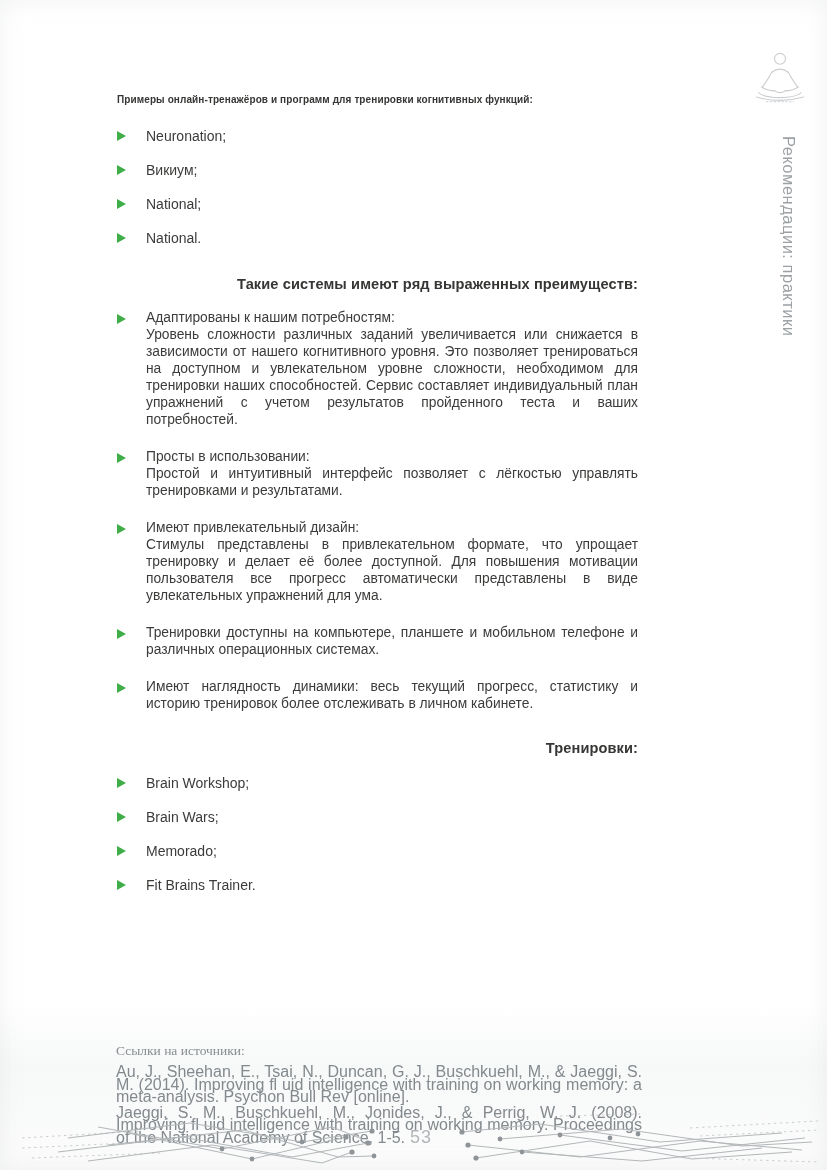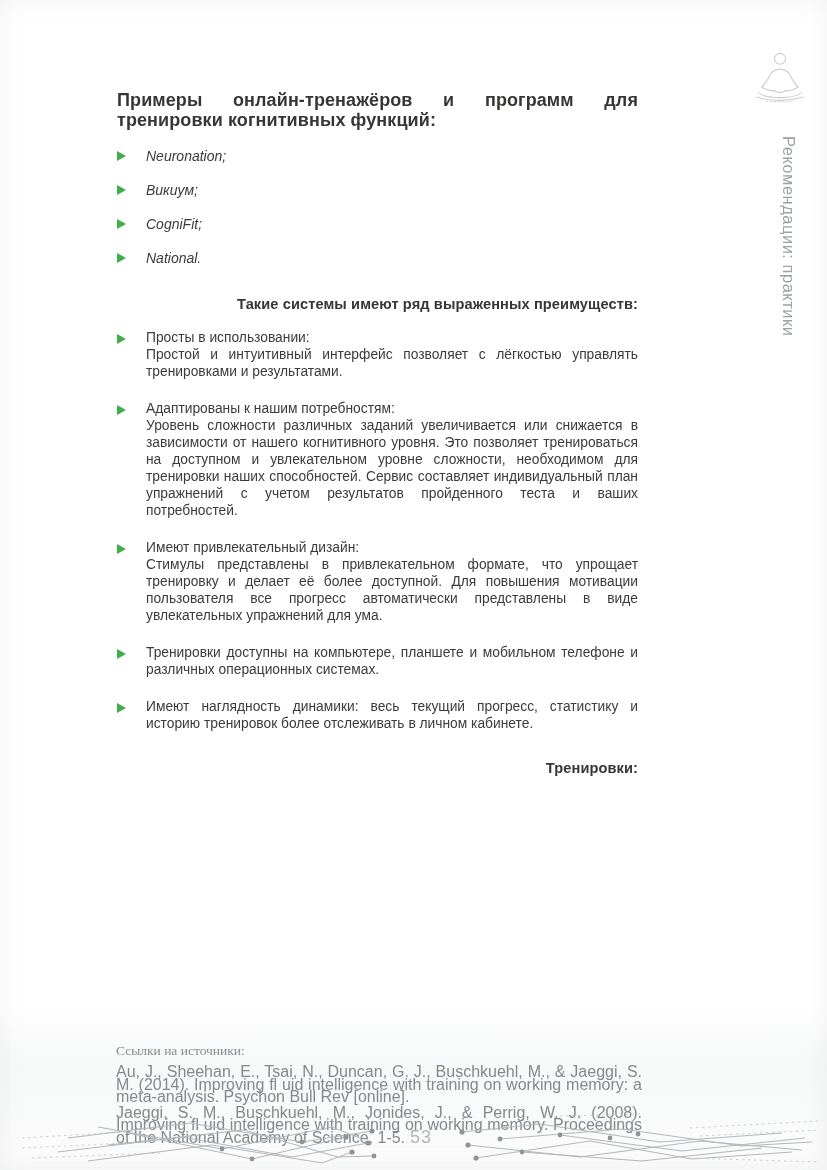--- a/index.html
+++ b/index.html
@@ -13,36 +13,36 @@
     background:linear-gradient(180deg,#ffffff 0%,#ffffff 86%,#f7f8f8 91%,#fcfcfc 100%);
     box-shadow:inset 0 0 24px rgba(176,181,184,0.18);
   }
 
   
   .content{
     position:absolute;left:117px;top:90px;width:521px;
     color:#3b3b3a;
   }
   .intro{
-    font-weight:700;font-size:18px;line-height:20px;
+    font-weight:700;font-size:10px;line-height:20px;
     text-align:justify;color:#363635;margin:0 0 16px 0;
     letter-spacing:.1px;
   }
   .blist{margin:0;padding:0;}
   .blist .li{
     display:flex;align-items:flex-start;
     margin-bottom:14px;font-size:14px;line-height:20px;color:#3b3b3a;
   }
   .tri{
     flex:0 0 auto;width:0;height:0;margin:5px 0 0 0;
     border-left:9px solid #3fae49;
     border-top:5px solid transparent;
     border-bottom:5px solid transparent;
   }
-  .li-label{margin-left:20px;font-style:italic;}
+  .li-label{margin-left:20px;}
   .section-heading{
     font-weight:700;font-size:14.6px;line-height:20px;color:#363635;
     margin:26px 0 15px 0;letter-spacing:.1px;text-align:right;
   }
   .adv{
     display:flex;align-items:flex-start;
     margin-bottom:20px;font-size:13.8px;line-height:17px;
   }
   .adv .txt{margin-left:20px;text-align:justify;width:100%;}
   .adv .adv-title{}
@@ -102,48 +102,48 @@
       <div class="li">
         <span class="tri"></span>
         <span class="li-label">Neuronation;</span>
       </div>
       <div class="li">
         <span class="tri"></span>
         <span class="li-label">Викиум;</span>
       </div>
       <div class="li">
         <span class="tri"></span>
-        <span class="li-label">CogniFit;</span>
+        <span class="li-label">National;</span>
       </div>
       <div class="li">
         <span class="tri"></span>
         <span class="li-label">National.</span>
       </div>
     </div>
 
     <div class="section-heading">Такие системы имеют ряд выраженных преимуществ:</div>
 
     <div>
+      <div class="adv">
+        <span class="tri"></span>
+        <div class="txt">
+          <div class="adv-title">Адаптированы к нашим потребностям:</div>
+          <div class="adv-body">Уровень сложности различных заданий увеличивается или снижается в зависимости от нашего когнитивного уровня. Это позволяет тренироваться на доступном и увлекательном уровне сложности, необходимом для тренировки наших способностей. Сервис составляет индивидуальный план упражнений с учетом результатов пройденного теста и ваших потребностей.</div>
+        </div>
+      </div>
       <div class="adv">
         <span class="tri"></span>
         <div class="txt">
           <div class="adv-title">Просты в использовании:</div>
           <div class="adv-body">Простой и интуитивный интерфейс позволяет с лёгкостью управлять тренировками и результатами.</div>
         </div>
       </div>
       <div class="adv">
         <span class="tri"></span>
         <div class="txt">
-          <div class="adv-title">Адаптированы к нашим потребностям:</div>
-          <div class="adv-body">Уровень сложности различных заданий увеличивается или снижается в зависимости от нашего когнитивного уровня. Это позволяет тренироваться на доступном и увлекательном уровне сложности, необходимом для тренировки наших способностей. Сервис составляет индивидуальный план упражнений с учетом результатов пройденного теста и ваших потребностей.</div>
-        </div>
-      </div>
-      <div class="adv">
-        <span class="tri"></span>
-        <div class="txt">
           <div class="adv-title">Имеют привлекательный дизайн:</div>
           <div class="adv-body">Стимулы представлены в привлекательном формате, что упрощает тренировку и делает её более доступной. Для повышения мотивации пользователя все прогресс автоматически представлены в виде увлекательных упражнений для ума.</div>
         </div>
       </div>
       <div class="adv">
         <span class="tri"></span>
         <div class="txt">
 
           <div class="adv-body">Тренировки доступны на компьютере, планшете и мобильном телефоне и различных операционных системах.</div>
         </div>
@@ -152,20 +152,38 @@
         <span class="tri"></span>
         <div class="txt">
 
           <div class="adv-body">Имеют наглядность динамики: весь текущий прогресс, статистику и историю тренировок более отслеживать в личном кабинете.</div>
         </div>
       </div>
     </div>
 
     <div class="section-heading">Тренировки:</div>
 
+    <div class="blist">
+      <div class="li">
+        <span class="tri"></span>
+        <span class="li-label">Brain Workshop;</span>
+      </div>
+      <div class="li">
+        <span class="tri"></span>
+        <span class="li-label">Brain Wars;</span>
+      </div>
+      <div class="li">
+        <span class="tri"></span>
+        <span class="li-label">Memorado;</span>
+      </div>
+      <div class="li">
+        <span class="tri"></span>
+        <span class="li-label">Fit Brains Trainer.</span>
+      </div>
+    </div>
   </div>
 
   <div class="sources">
     <div class="sources-heading">Ссылки на источники:</div>
     <p class="ref">Au, J., Sheehan, E., Tsai, N., Duncan, G. J., Buschkuehl, M., &amp; Jaeggi, S. M. (2014). Improving fl uid intelligence with training on working memory: a meta-analysis. Psychon Bull Rev [online].</p>
     <p class="ref">Jaeggi, S. M., Buschkuehl, M., Jonides, J., &amp; Perrig, W. J. (2008). Improving fl uid intelligence with training on working memory. Proceedings of the National Academy of Science, 1-5.</p>
   </div>
 
   <svg class="footer-deco" width="827" height="58" viewBox="0 0 827 58" fill="none">
 

